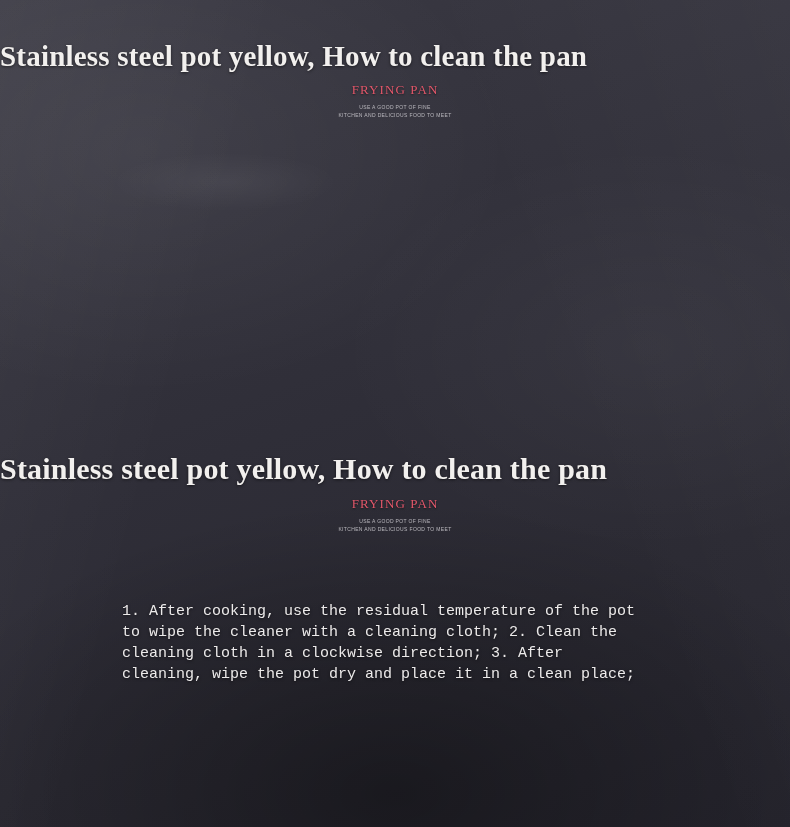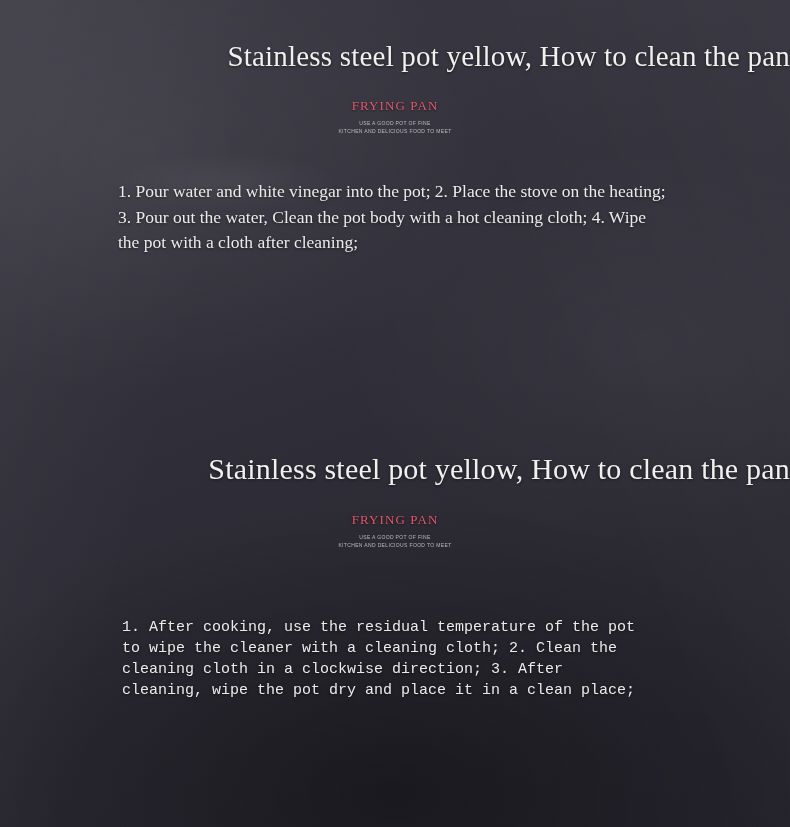--- a/index.html
+++ b/index.html
@@ -38,41 +38,41 @@
 
   .section {
     position: absolute;
     left: 0;
     width: 790px;
   }
   .section-1 { top: 0; }
   .section-2 { top: 412px; }
 
   .headline {
-    text-align: right;
+    text-align: left;
     color: #f2f0ee;
     font-family: "Liberation Serif", serif;
-    font-weight: 400;
+    font-weight: 700;
     letter-spacing: 0.2px;
     text-shadow: 0 1px 3px rgba(0,0,0,0.55);
   }
   .headline-1 {
     font-size: 29px;
     line-height: 36px;
     padding-top: 38px;
   }
   .headline-2 {
     font-size: 30px;
     line-height: 38px;
     padding-top: 38px;
   }
 
   .badge-block {
     text-align: center;
-    margin-top: 24px;
+    margin-top: 8px;
   }
   .badge-title {
     color: #e2576a;
     font-family: "Liberation Serif", serif;
     font-size: 13px;
     letter-spacing: 1.1px;
     line-height: 16px;
     text-shadow: 0 1px 2px rgba(0,0,0,0.5);
   }
   .badge-sub {
@@ -127,21 +127,20 @@
     <div class="headline headline-1">Stainless steel pot yellow, How to clean the pan</div>
 
     <div class="badge-block">
       <div class="badge-title">FRYING PAN</div>
       <div class="badge-sub">
         <span>USE A GOOD POT OF FINE</span>
         <span>KITCHEN AND DELICIOUS FOOD TO MEET</span>
       </div>
     </div>
 
-    <div class="steps steps-1">1. Pour water and white vinegar into the pot; 2. Place the stove on the heating; 3. Pour out the water, Clean the pot body with a hot cleaning cloth; 4. Wipe the pot with a cloth after cleaning;</div>
   </div>
 
   <div class="section section-2">
     <div class="headline headline-2">Stainless steel pot yellow, How to clean the pan</div>
 
     <div class="badge-block">
       <div class="badge-title">FRYING PAN</div>
       <div class="badge-sub">
         <span>USE A GOOD POT OF FINE</span>
         <span>KITCHEN AND DELICIOUS FOOD TO MEET</span>

